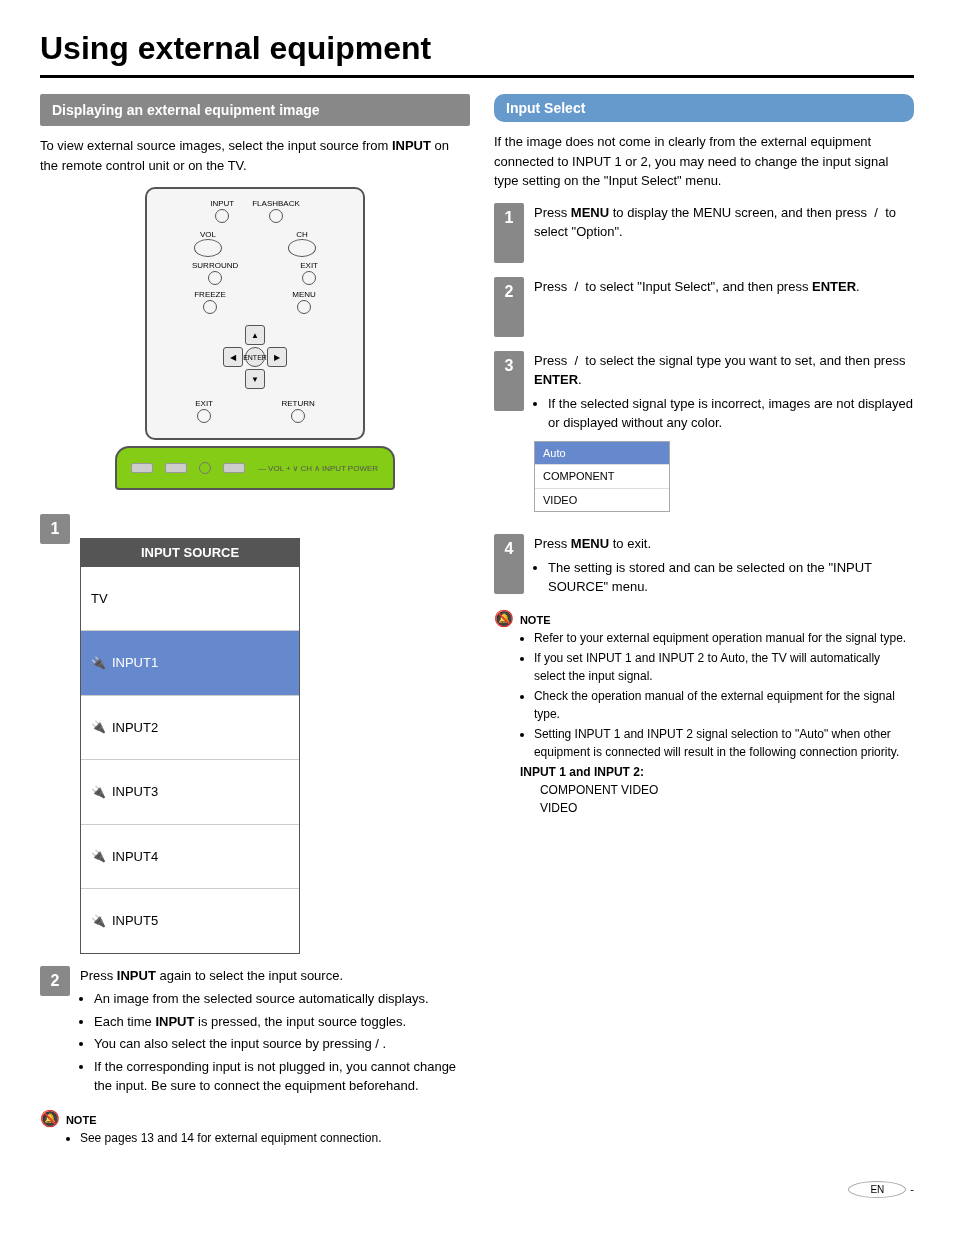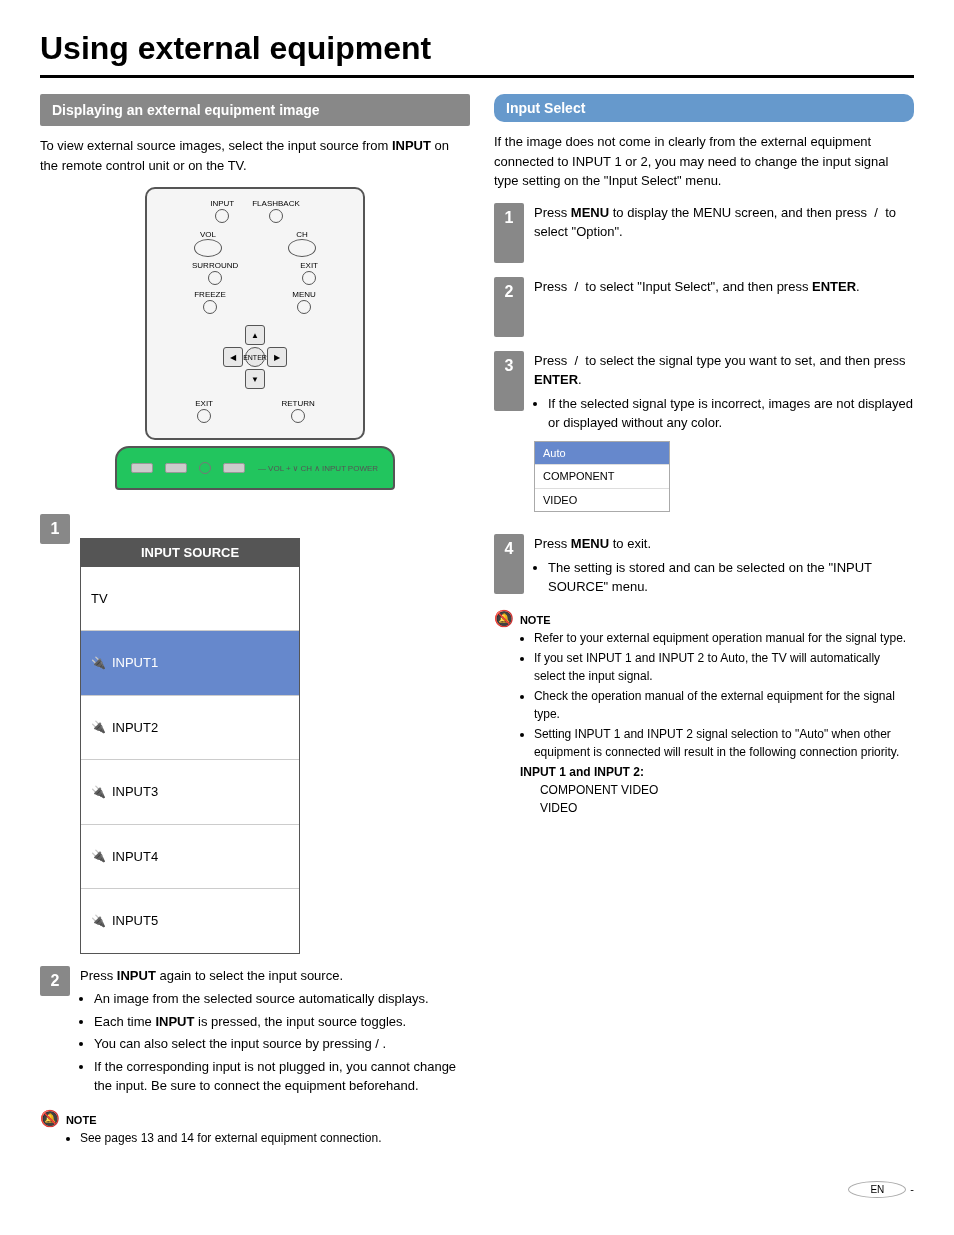--- a/index.html
+++ b/index.html
@@ -136,21 +136,21 @@
       background: transparent;
       border: none;
     }
 
     
     .tv-panel {
       border: 2px solid #555;
       border-radius: 14px 14px 4px 4px;
       width: 280px;
       height: 44px;
-      background: #22c55e;
+      background: #84cc16;
       display: flex;
       align-items: center;
       padding: 0 14px;
       gap: 12px;
       font-size: 9px;
       margin-bottom: 14px;
     }
     .tv-panel-btn {
       width: 22px; height: 10px;
       background: #ccc;

